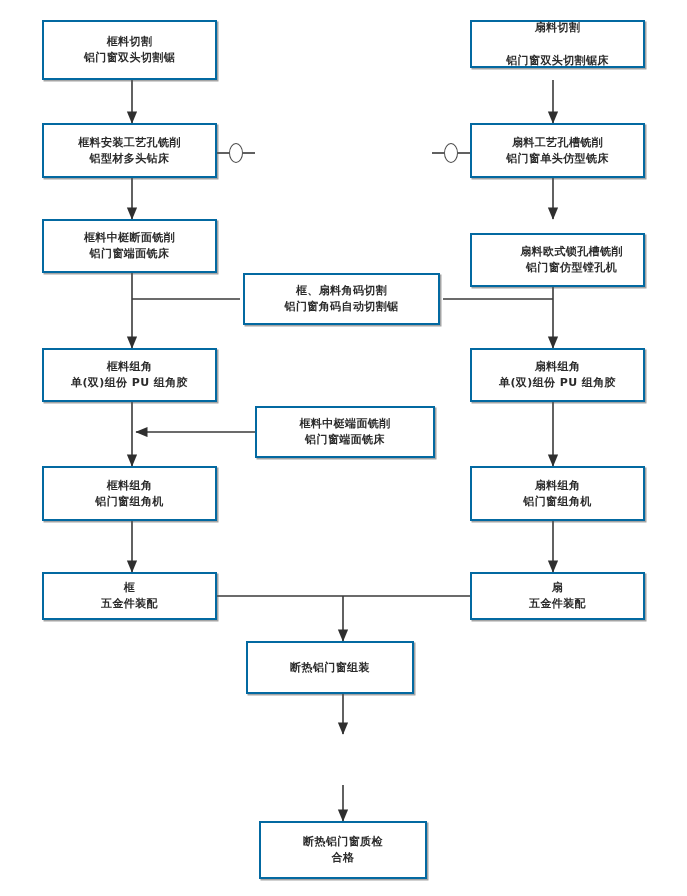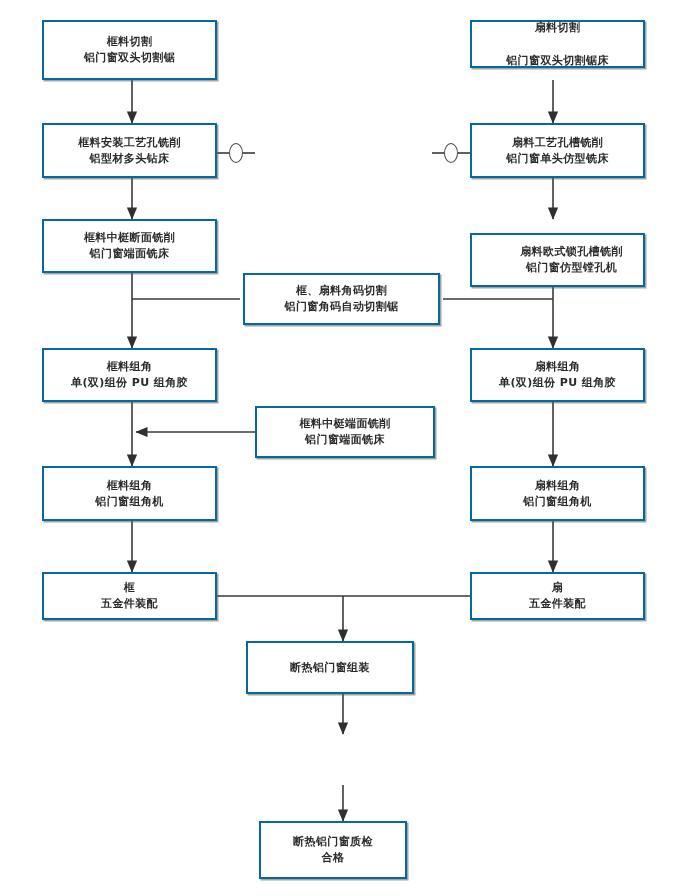--- a/index.html
+++ b/index.html
@@ -171,21 +171,21 @@
   <div class="node" style="left:255px; top:406px; width:180px; height:52px;">
     <span class="ln">框料中梃端面铣削</span>
     <span class="ln">铝门窗端面铣床</span>
   </div>
 
   <div class="node" style="left:246px; top:641px; width:168px; height:53px;">
     <span class="ln">断热铝门窗组装</span>
   </div>
 
 
-  <div class="node" style="left:259px; top:821px; width:148px; height:58px;">
+  <div class="node" style="left:259px; top:821px; width:168px; height:58px;">
     <span class="ln">断热铝门窗质检</span>
     <span class="ln">合格</span>
   </div>
 
   <div class="conn" style="left:229px; top:143px;"></div>
   <div class="conn" style="left:444px; top:143px;"></div>
 
 </div>
 
 </body></html>

